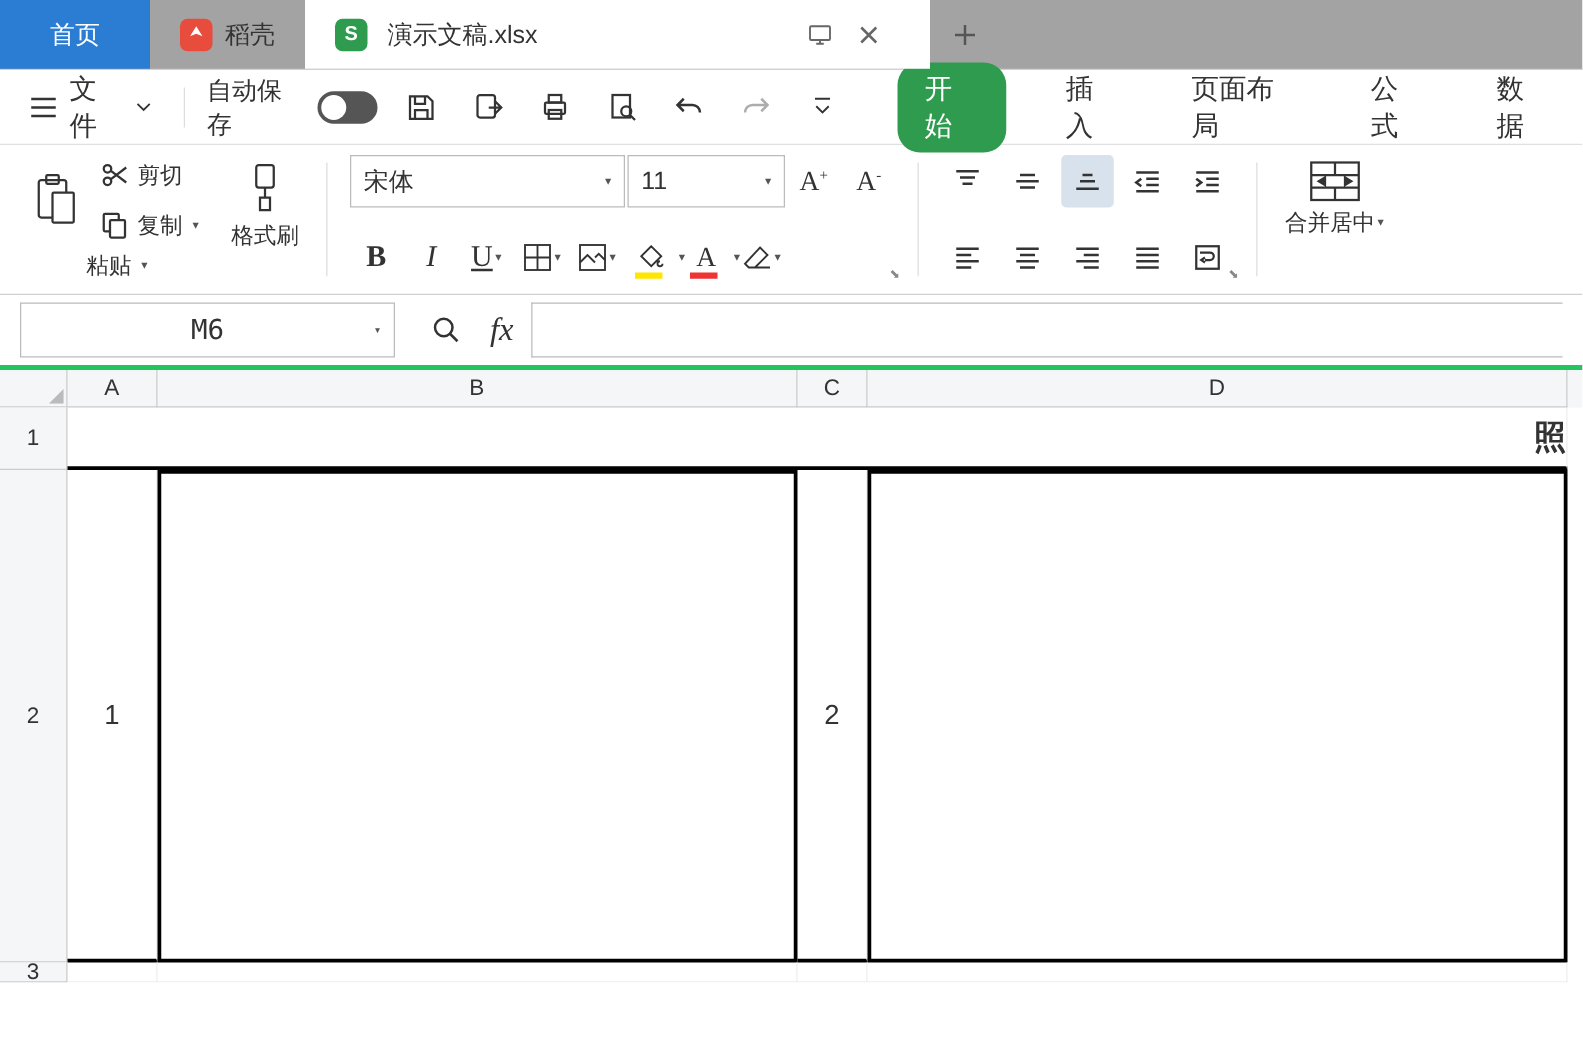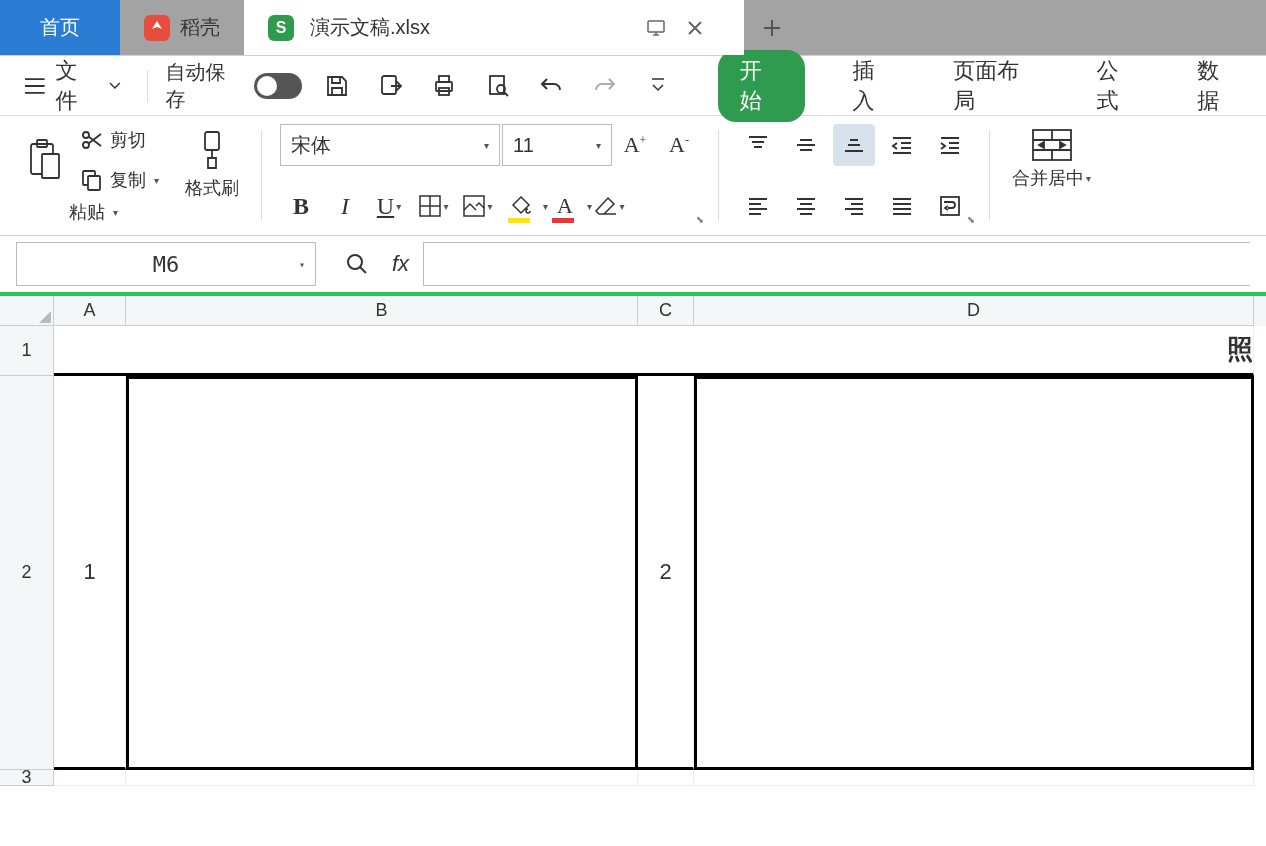--- a/index.html
+++ b/index.html
@@ -26,21 +26,21 @@
 .grow { display: flex; align-items: center; gap: 6px; }
 .vsep { width: 1px; background: #ddd; margin: 6px 8px; }
 .bigbtn { display: flex; flex-direction: column; align-items: center; gap: 4px; cursor: pointer; font-size: 18px; padding: 4px; }
 .smbtn { display: flex; align-items: center; gap: 6px; cursor: pointer; font-size: 18px; padding: 4px 6px; border-radius: 4px; }
 .ibtn { width: 42px; height: 42px; display: flex; align-items: center; justify-content: center; cursor: pointer; border-radius: 4px; position: relative; }
 .ibtn.sel { background: #d8e2ec; }
 .dd { font-size: 10px; color: #555; margin-left: 2px; }
 .font-row { display: flex; align-items: center; gap: 2px; }
 .font-box { height: 42px; border: 1px solid #bbb; display: flex; align-items: center; padding: 0 10px; font-size: 20px; background: #fff; cursor: pointer; }
 .font-name { width: 220px; }
-.font-size { width: 110px; }
+.font-size { width: 126px; }
 .dlaunch { position: absolute; right: 2px; bottom: 2px; font-size: 10px; color: #888; cursor: pointer; }
 .namebar { display: flex; align-items: center; height: 60px; padding: 10px 16px; gap: 20px; border-bottom: 4px solid #22c55e; }
 .namebox { width: 300px; height: 44px; border: 1px solid #bbb; display: flex; align-items: center; justify-content: center; font-family: monospace; font-size: 22px; position: relative; cursor: text; }
 .namebox .dd { position: absolute; right: 10px; }
 .fxarea { display: flex; align-items: center; gap: 14px; flex: 1; }
 .fxinput { flex: 1; height: 44px; border: 1px solid #bbb; border-right: none; background: #fff; }
 .grid { display: flex; flex-direction: column; }
 .colhead { display: flex; height: 30px; background: #f5f6f8; }
 .corner { width: 54px; border-right: 1px solid #ccc; border-bottom: 1px solid #ccc; display:flex; align-items:flex-end; justify-content:flex-end; padding:2px; }
 .ch { border-right: 1px solid #ccc; border-bottom: 1px solid #ccc; display: flex; align-items: center; justify-content: center; font-size: 18px; cursor: pointer; }
@@ -357,21 +357,21 @@
     <span>M6</span>
       <span class="dd">▾</span>
   </div>
   <div class="fxarea">
     <div class="ibtn">
         <svg width="24" height="24" viewBox="0 0 24 24" fill="none" stroke="#333" stroke-width="2">
           <circle cx="10" cy="10" r="7"></circle>
           <path d="M15 15 l6 6"></path>
         </svg>
       </div>
-    <span style="font-style:italic;font-size:22px;font-family:Liberation Sans, sans-serif">fx</span>
+    <span style="font-style:italic;font-size:26px;font-family:Liberation Serif, serif">fx</span>
     <div class="fxinput"></div>
   </div>
 </div>
 
 <div class="grid">
   <div class="colhead">
     <div class="corner">
         <svg width="12" height="12" viewBox="0 0 12 12">
           <path d="M12 0 L12 12 L0 12 Z" fill="#bbb"></path>
         </svg>

